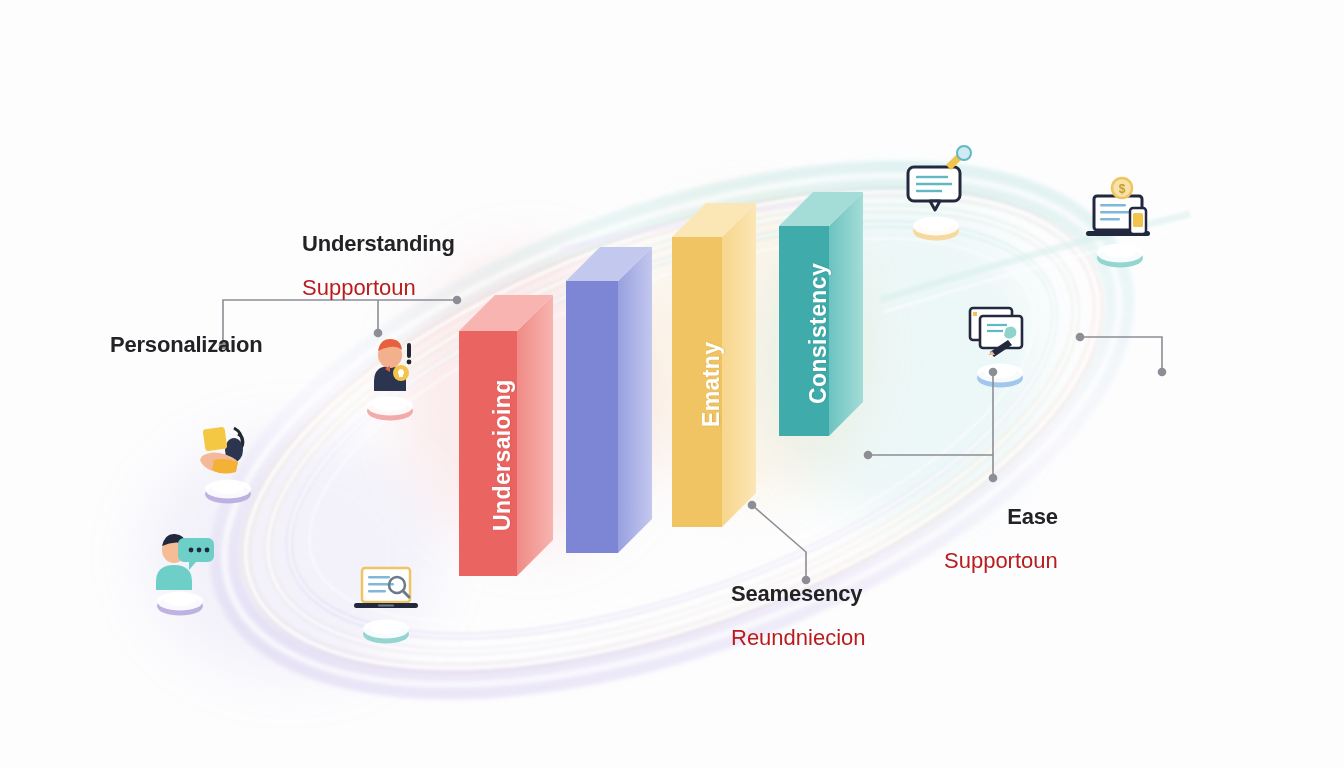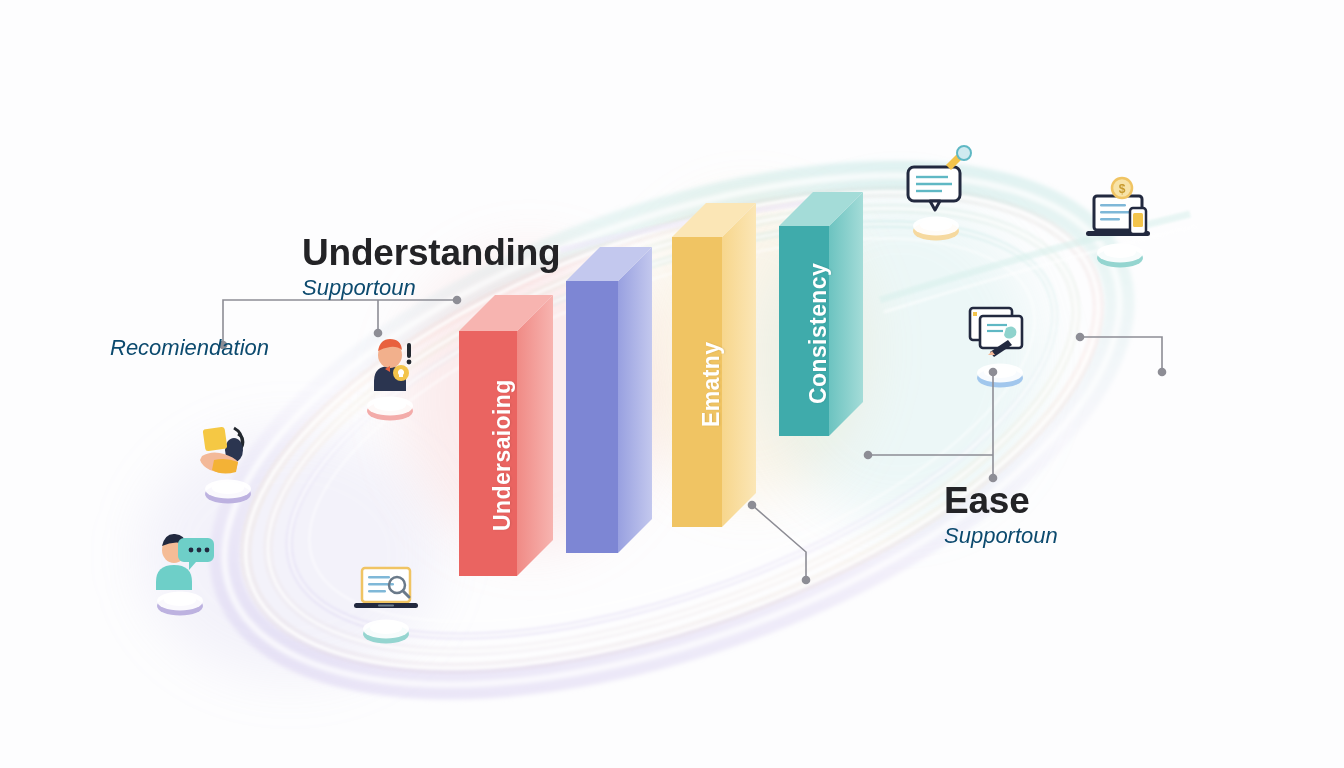--- a/index.html
+++ b/index.html
@@ -17,26 +17,26 @@
   }
   #bg-svg, #ribbon-svg, #connector-svg {
     position:absolute; left:0; top:0;
     width:1344px; height:768px;
     pointer-events:none;
   }
 
   
   .callout { position:absolute; white-space:nowrap; }
   .callout .c-title {
-    font-size:37px; font-weight:bold; color:#232326;
+    font-size:22px; font-weight:bold; color:#232326;
     letter-spacing:-0.2px; line-height:1.12;
   }
   .callout .c-sub {
-    font-size:22px; font-weight:normal; color:#0c4a6e;
-    line-height:1.2; margin-top:2px;font-style:italic;
+    font-size:22px; font-weight:normal; color:#b91c1c;
+    line-height:1.2; margin-top:18px;
   }
 
   
   .bar { position:absolute; }
   .bar-label {
     position:absolute;
     color:#ffffff;
     font-weight:bold;
     font-size:23px;
     letter-spacing:0.4px;
@@ -330,25 +330,27 @@
       <circle cx="806" cy="580" r="4.3"></circle>
     </g>
   </svg>
 
   <div id="callouts-layer">
       <div class="callout" style="left: 302px; top: 232px;">
         <div class="c-title">Understanding</div>
         <div class="c-sub">Supportoun</div>
       </div>
       <div class="callout" style="left: 110px; top: 333px;">
-        <div class="c-sub">Recomiendation</div>
+        <div class="c-title">Personalizaion</div>
       </div>
       <div class="callout" style="left: 1096px; top: 382px;">
       </div>
-      <div class="callout" style="left: 944px; top: 480px;">
+      <div class="callout" style="left: 944px; top: 505px; text-align: right;">
         <div class="c-title">Ease</div>
         <div class="c-sub">Supportoun</div>
       </div>
       <div class="callout" style="left: 731px; top: 582px;">
+        <div class="c-title">Seamesency</div>
+        <div class="c-sub">Reundniecion</div>
       </div>
     </div>
 
 </div>
 
 </body></html>

